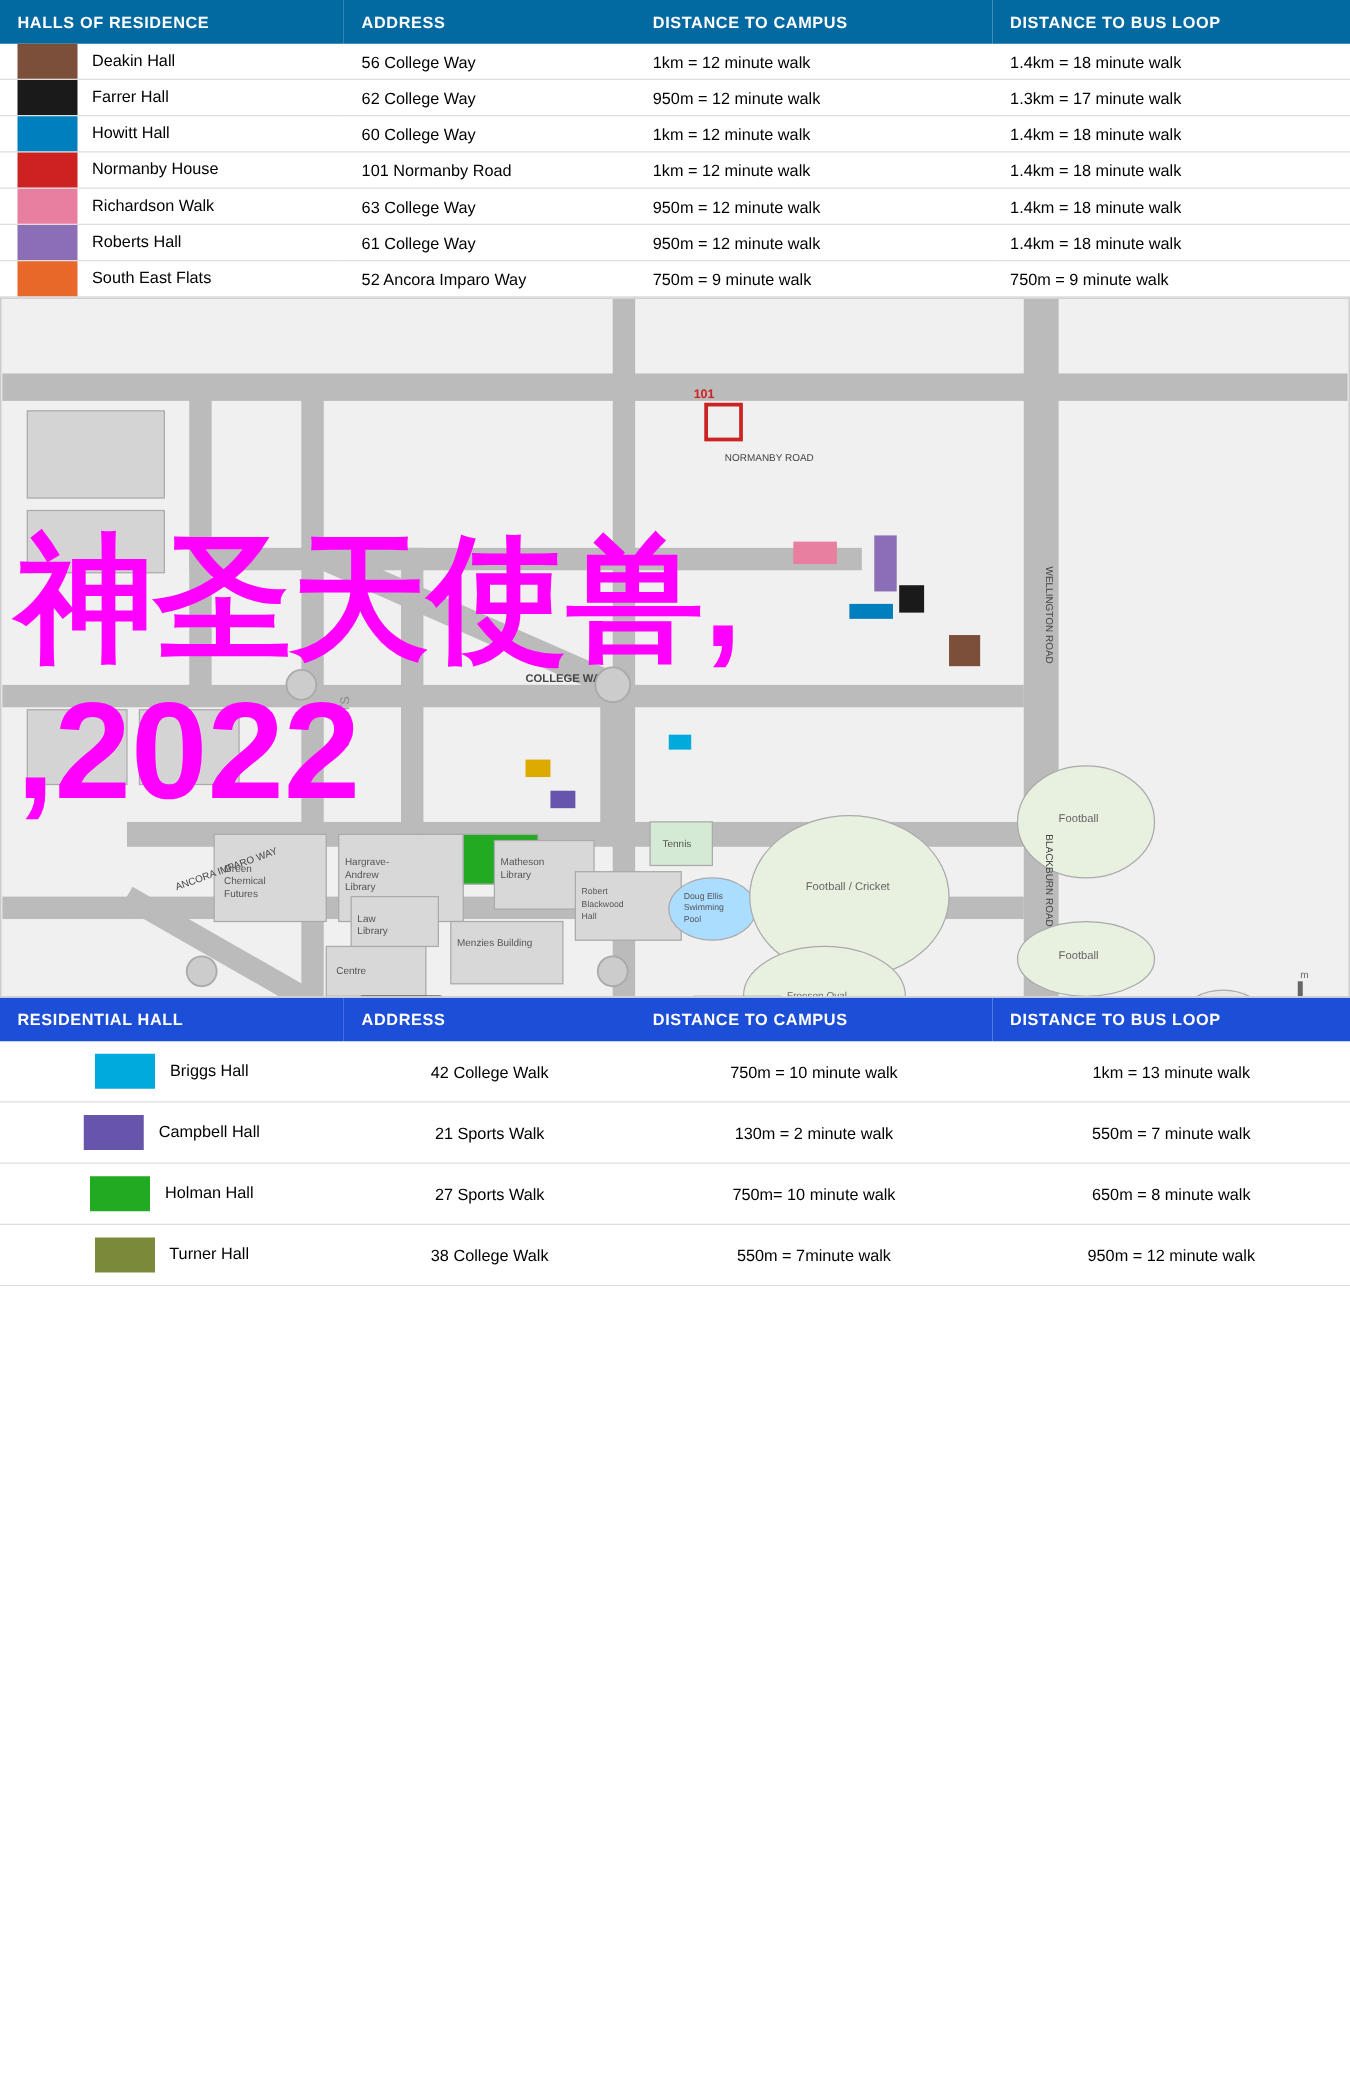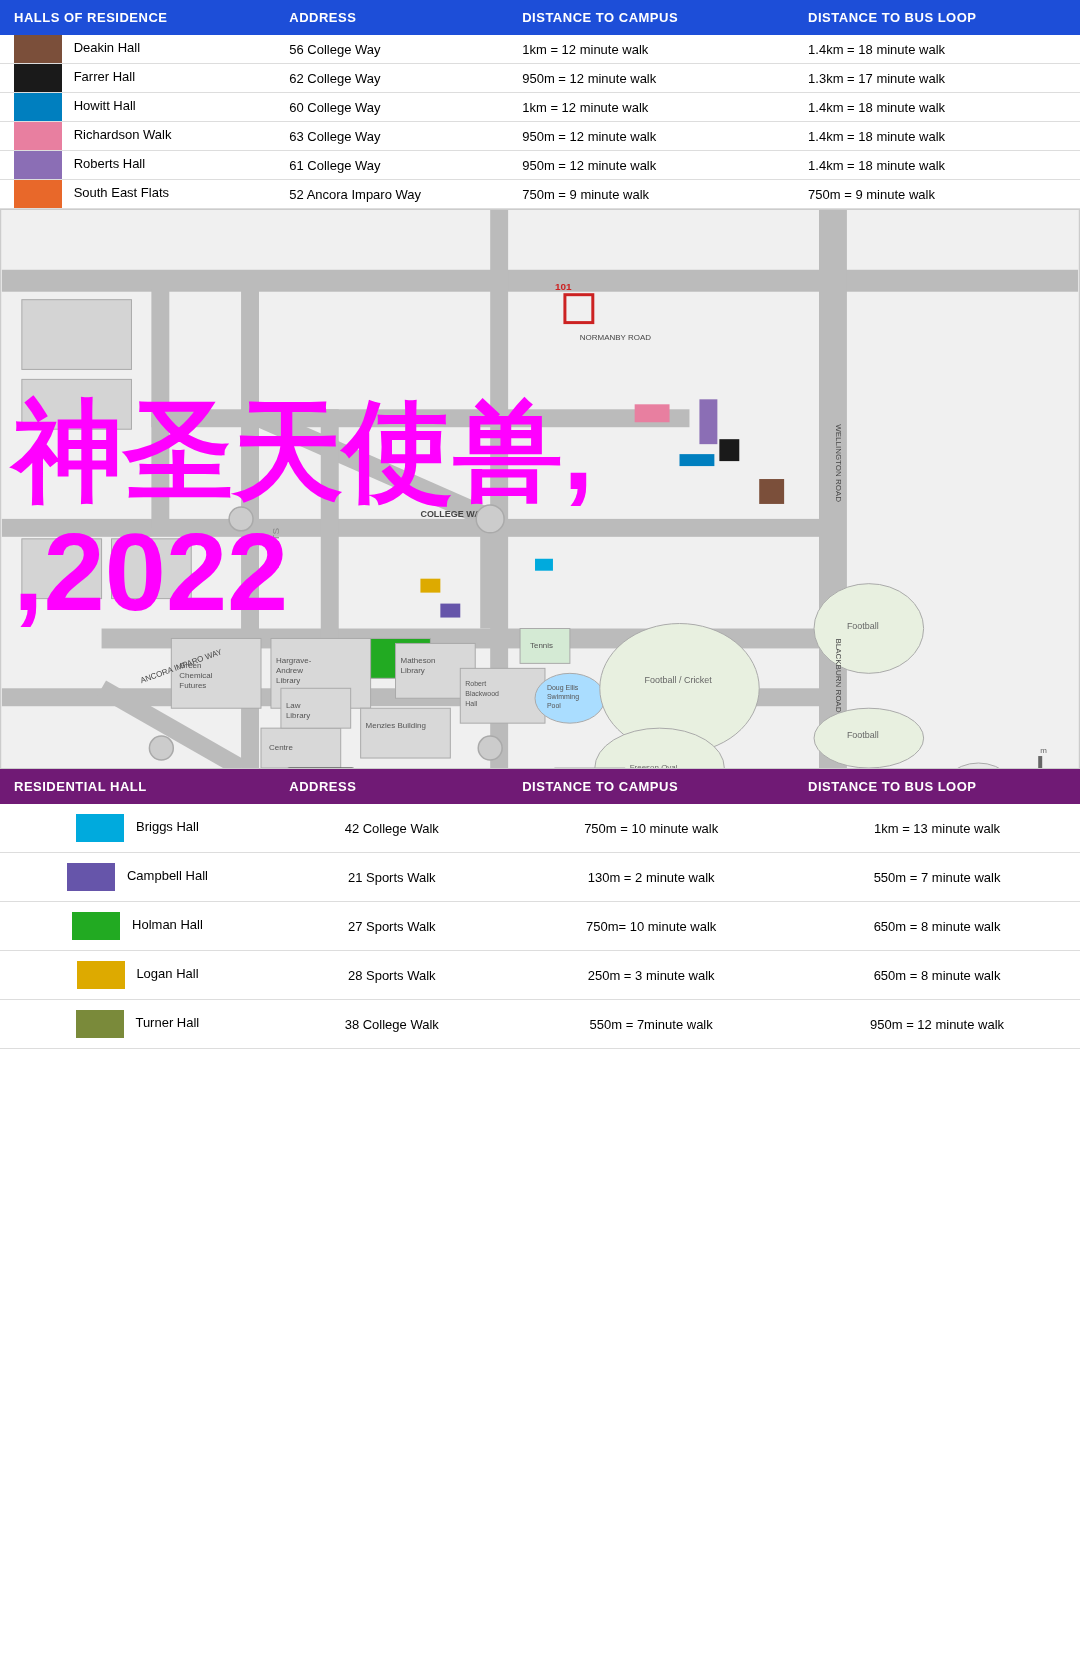--- a/index.html
+++ b/index.html
@@ -1,35 +1,35 @@
 <!DOCTYPE html>
 <html><head>
   <meta charset="utf-8">
   <style>
     * { margin: 0; padding: 0; box-sizing: border-box; }
     body { font-family: Arial, sans-serif; width: 1080px; background: #fff; }
 
     
     .top-table { width: 100%; border-collapse: collapse; }
-    .top-table thead tr { background: #1d4ed8; color: #fff; }
+    .top-table thead tr { background: #0369a1; color: #fff; }
     .top-table thead th { padding: 10px 14px; text-align: left; font-size: 13px; font-weight: 600; letter-spacing: 0.5px; }
     .top-table tbody tr { border-bottom: 1px solid #ddd; }
     .top-table tbody td { padding: 0 14px; font-size: 13px; vertical-align: middle; }
     .color-swatch { display: inline-block; width: 48px; height: 28px; margin-right: 8px; vertical-align: middle; }
 
     
     .map-container { position: relative; width: 100%; height: 560px; background: #e8e8e8; overflow: hidden; border: 1px solid #ccc; }
     .map-overlay-text { position: absolute; top: 180px; left: 12px; font-size: 110px; font-weight: 900; color: magenta; font-family: 'SimHei', 'Microsoft YaHei', sans-serif; line-height: 1.1; z-index: 10; pointer-events: none; }
 
     
     .map-svg { width: 100%; height: 100%; }
 
     
     .bottom-table { width: 100%; border-collapse: collapse; margin-top: 0; }
-    .bottom-table thead tr { background: #701a75; color: #fff; }
+    .bottom-table thead tr { background: #1d4ed8; color: #fff; }
     .bottom-table thead th { padding: 10px 14px; text-align: left; font-size: 13px; font-weight: 600; letter-spacing: 0.5px; }
     .bottom-table tbody tr { border-bottom: 1px solid #ddd; }
     .bottom-table tbody td { padding: 10px 14px; font-size: 13px; vertical-align: middle; text-align: center; }
 
     .col1 { width: 260px; }
     .col2 { width: 220px; }
     .col3 { width: 270px; }
     .col4 { width: 270px; }
   </style>
 </head>
@@ -67,20 +67,29 @@
     <td>
       <span class="color-swatch" style="background:#007FBF;display:inline-block;"></span>
       <span>Howitt Hall</span>
     </td>
     <td>60 College Way</td>
     <td>1km = 12 minute walk</td>
     <td>1.4km = 18 minute walk</td>
   </tr>
       <tr>
     <td>
+      <span class="color-swatch" style="background:#CC2222;display:inline-block;"></span>
+      <span>Normanby House</span>
+    </td>
+    <td>101 Normanby Road</td>
+    <td>1km = 12 minute walk</td>
+    <td>1.4km = 18 minute walk</td>
+  </tr>
+      <tr>
+    <td>
       <span class="color-swatch" style="background:#E87FA0;display:inline-block;"></span>
       <span>Richardson Walk</span>
     </td>
     <td>63 College Way</td>
     <td>950m = 12 minute walk</td>
     <td>1.4km = 18 minute walk</td>
   </tr>
       <tr>
     <td>
       <span class="color-swatch" style="background:#8B6EB5;display:inline-block;"></span>
@@ -274,29 +283,20 @@
     <td>
       <span class="color-swatch" style="background:#22AA22;display:inline-block;"></span>
       <span>Holman Hall</span>
     </td>
     <td>27 Sports Walk</td>
     <td>750m= 10 minute walk</td>
     <td>650m = 8 minute walk</td>
   </tr>
       <tr>
     <td>
-      <span class="color-swatch" style="background:#DDAA00;display:inline-block;"></span>
-      <span>Logan Hall</span>
-    </td>
-    <td>28 Sports Walk</td>
-    <td>250m = 3 minute walk</td>
-    <td>650m = 8 minute walk</td>
-  </tr>
-      <tr>
-    <td>
       <span class="color-swatch" style="background:#7A8A3A;display:inline-block;"></span>
       <span>Turner Hall</span>
     </td>
     <td>38 College Walk</td>
     <td>550m = 7minute walk</td>
     <td>950m = 12 minute walk</td>
   </tr>
     </tbody>
 </table>
 

